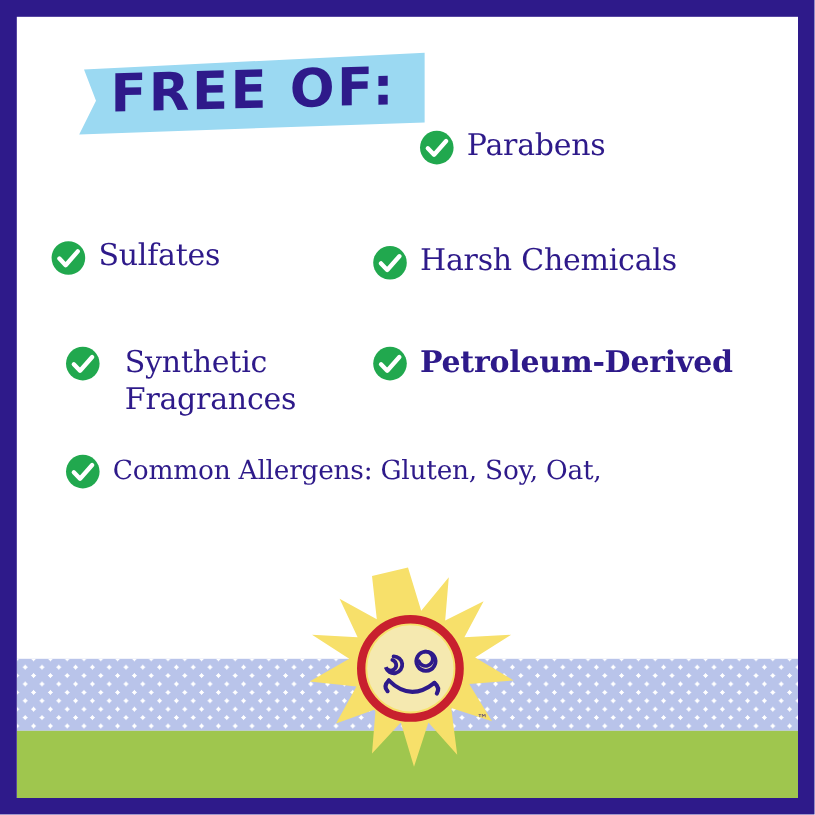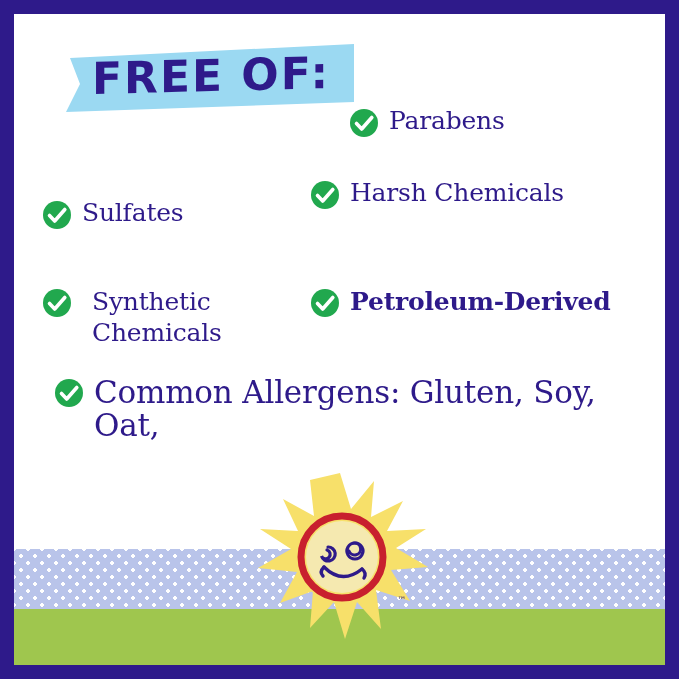--- a/index.html
+++ b/index.html
@@ -86,25 +86,25 @@
     color: #2e1a8a;
     line-height: 30px;
     letter-spacing: -0.2px;
   }
   .label-2line {
     line-height: 31px;
   }
 
   #item-parabens   { left: 335px; top: 92px; }
   #item-sulfates   { left: 28px;  top: 172px; margin-top: 12px; }
-  #item-harsh      { left: 296px; top: 164px; }
-  #item-synthetic  { left: 28px;  top: 272px; gap: 20px; }
+  #item-harsh      { left: 296px; top: 188px; }
+  #item-synthetic  { left: 40px;  top: 272px; gap: 20px; }
   #item-petroleum  { left: 296px; top: 272px; font-weight: bold; }
   #item-allergens  { left: 40px;  top: 362px; width: 580px; }
-  #item-allergens .label { font-size: 31px; line-height: 33px; }
+  #item-allergens .label { font-size: 22px; line-height: 33px; }
 
   
   .scene {
     position: absolute;
     left: 0;
     bottom: 0;
     width: 651px;
     height: 116px;
   }
   .dots-band {
@@ -189,21 +189,21 @@
 
     <div class="item" id="item-synthetic">
       <span class="check">
         <svg viewBox="0 0 30 30" class="check-big">
             <circle cx="15" cy="15" r="14" fill="#21a84e"></circle>
             <path d="M7.5 15.5 L12.7 21 L22.8 9.5" fill="none" stroke="#ffffff" stroke-width="3.6" stroke-linecap="round" stroke-linejoin="round"></path>
           </svg>
       </span>
       <span class="label label-2line">
         <span>Synthetic</span><br>
-        <span>Chemicals</span>
+        <span>Fragrances</span>
       </span>
     </div>
 
     <div class="item" id="item-petroleum">
       <span class="check">
         <svg viewBox="0 0 30 30" class="check-big">
             <circle cx="15" cy="15" r="14" fill="#21a84e"></circle>
             <path d="M7.5 15.5 L12.7 21 L22.8 9.5" fill="none" stroke="#ffffff" stroke-width="3.6" stroke-linecap="round" stroke-linejoin="round"></path>
           </svg>
       </span>

